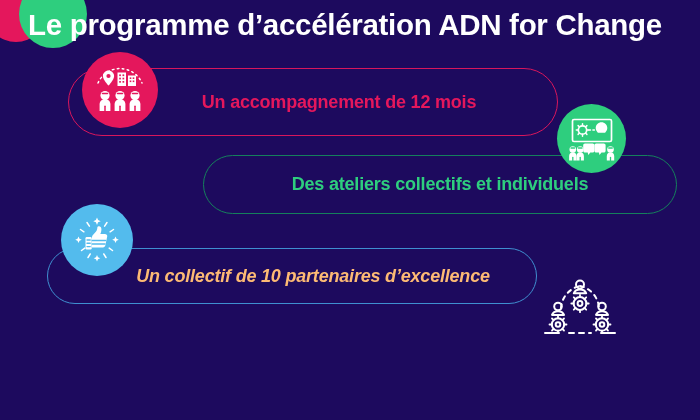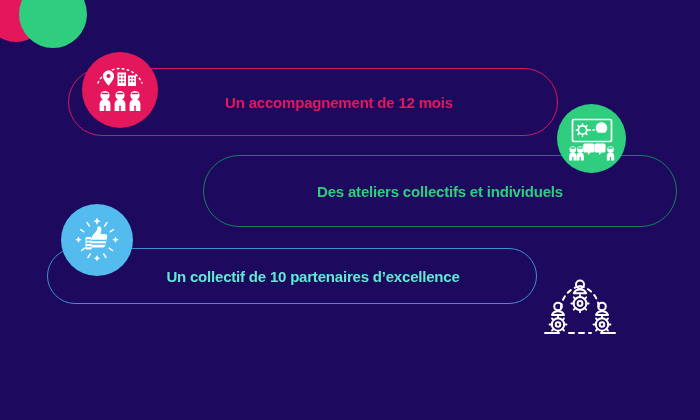--- a/index.html
+++ b/index.html
@@ -60,44 +60,44 @@
   .pill {
     position: absolute;
     box-sizing: border-box;
     border-radius: 999px;
     border-style: solid;
     display: flex;
     align-items: center;
     justify-content: center;
   }
   .pill-label {
-    font-size: 15px;
+    font-size: 18px;
     font-weight: bold;
     letter-spacing: -0.2px;
     white-space: nowrap;
     text-align: center;
   }
 
   #pill-1 {
     left: 68px;  top: 68px;  width: 490px; height: 68px;
     border-width: 1.4px; border-color: #d8165c;
   }
   #pill-1 .pill-label { color: #e4175c; padding-left: 52px; }
 
   #pill-2 {
-    left: 203px; top: 155px; width: 474px; height: 72px;
+    left: 203px; top: 155px; width: 474px; height: 59px;
     border-width: 1.4px; border-color: #15805c;
   }
   #pill-2 .pill-label { color: #2ece7e; }
 
   #pill-3 {
     left: 47px;  top: 248px; width: 490px; height: 56px;
     border-width: 1.4px; border-color: #3f8fd0;
   }
-  #pill-3 .pill-label { color: #5eead4; padding-left: 42px; }
+  #pill-3 .pill-label { color: #fdba74; padding-left: 42px; font-style: italic; }
 
   #pill-4 {
     left: 207px; top: 332px; width: 479px; height: 60px;
     border-width: 1.8px; border-color: #ffffff;
   }
   #pill-4 .pill-label { color: #ffffff; }
 
   
   .icon-badge {
     position: absolute;
@@ -117,20 +117,21 @@
   .icon-badge svg { display: block; }
 </style>
 </head>
 <body>
 
 <div id="infographic">
 
   <div class="blob" id="blob-pink"></div>
   <div class="blob" id="blob-green"></div>
 
+  <div id="page-title">Le programme d’accélération ADN for Change</div>
 
   <div class="pill" id="pill-1">
     <span class="pill-label">Un accompagnement de 12 mois</span>
   </div>
   <div class="icon-badge" id="icon-1">
     <svg width="58" height="58" viewBox="0 0 58 58" fill="none" stroke="#ffffff" stroke-width="1.7" stroke-linecap="round" stroke-linejoin="round">
 
       <path d="M7 22 A24 24 0 0 1 51 22" stroke-dasharray="1.6 3.4" stroke-width="1.5"></path>
 
       <path d="M17.5 9.5c-3.1 0-5.6 2.5-5.6 5.6 0 4 5.6 9.6 5.6 9.6s5.6-5.6 5.6-9.6c0-3.1-2.5-5.6-5.6-5.6z" fill="#ffffff" stroke="none"></path>

